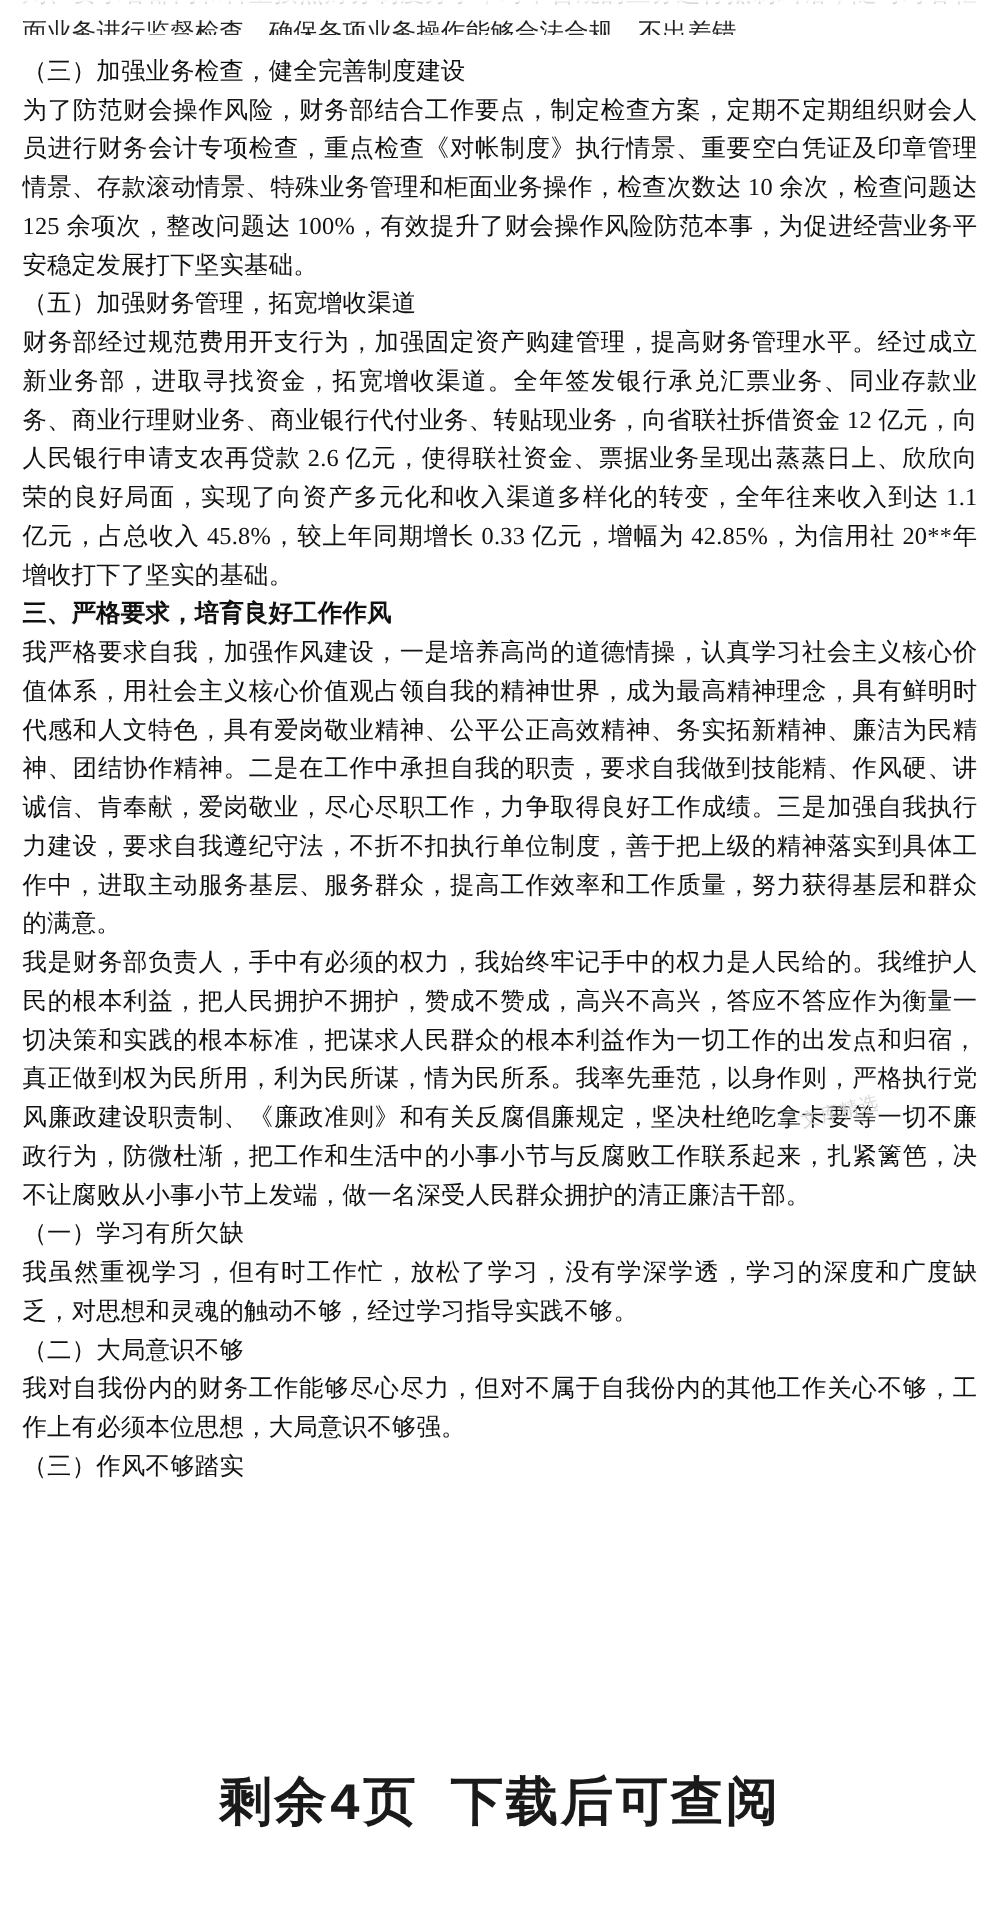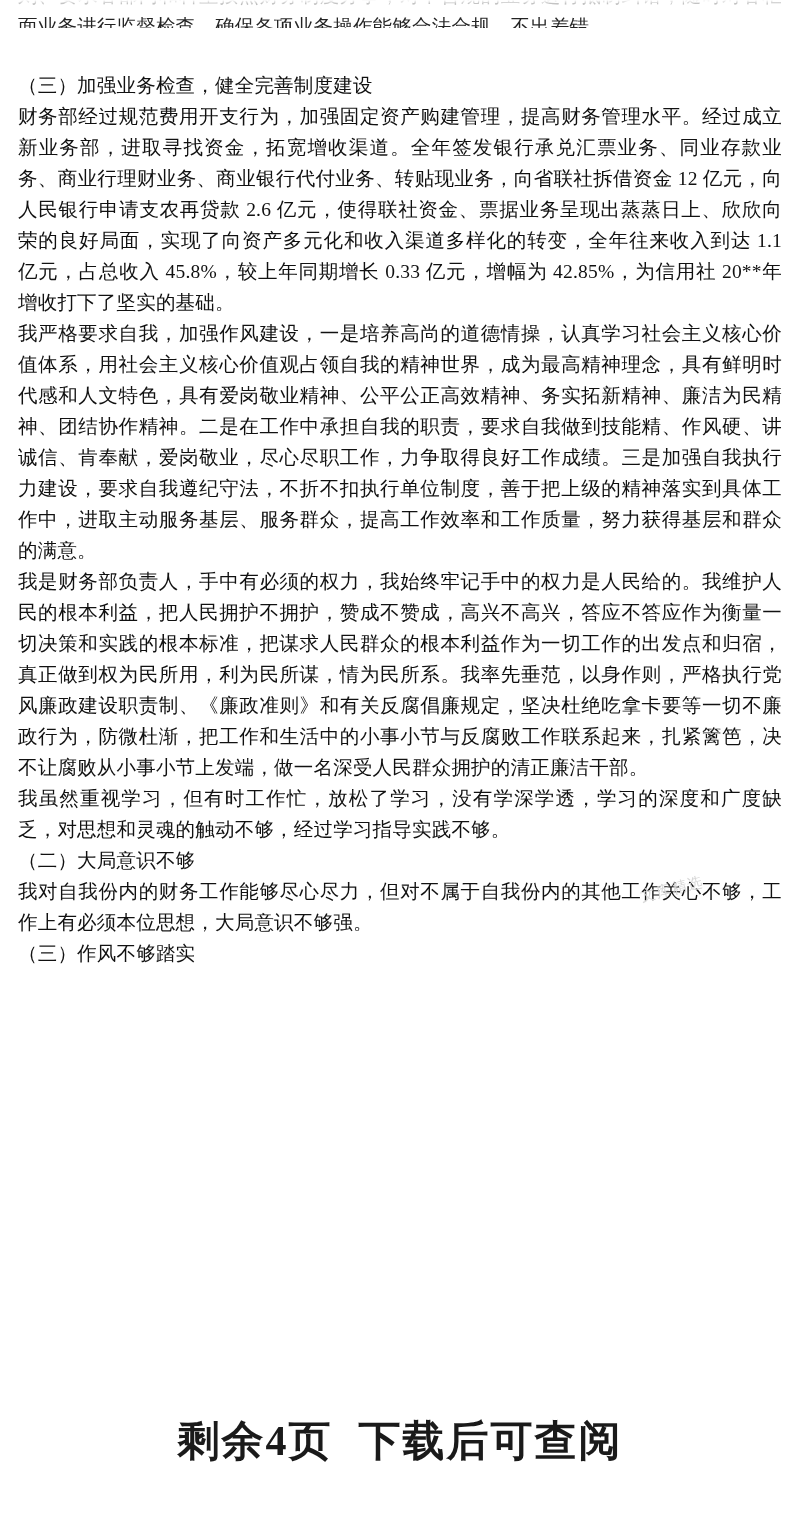--- a/index.html
+++ b/index.html
@@ -30,21 +30,21 @@
     font-size: 19.5px;
     line-height: 31px;
     text-align: justify;
     text-justify: inter-ideograph;
     letter-spacing: 0.2px;
   }
   p.heading {
     font-weight: bold;
   }
   p.spaced-before {
-    margin-top: 42px;
+    margin-top: 14px;
   }
   .clipped-top {
     height: 28px;
     overflow: hidden;
     position: relative;
   }
   .clipped-top p {
     position: relative;
     top: -20px;
     opacity: 0.92;
@@ -75,21 +75,21 @@
     left: 0;
     right: 0;
     bottom: 0;
     height: 170px;
     display: flex;
     align-items: center;
     justify-content: center;
     background: #ffffff;
   }
   .footer-text {
-    font-family: Liberation Serif, serif;
+    font-family: Liberation Mono, monospace;
     font-weight: bold;
     font-size: 42px;
     letter-spacing: 2px;
     color: #1a1a1a;
     text-align: right;
   }
   .footer-text .gap {
     display: inline-block;
     width: 26px;
   }
@@ -99,23 +99,27 @@
 
 <div class="page">
 
   <div class="clipped-top">
     <p>则、要求各部门和科室按照财务制度办事，对不合规的业务进行抵制纠错，随时对各柜面业务进行监督检查，确保各项业务操作能够合法合规，不出差错。</p>
     <div class="fadeline"></div>
   </div>
 
   <div class="doc-body">
     <p class="spaced-before">（三）加强业务检查，健全完善制度建设</p>
+    <p>为了防范财会操作风险，财务部结合工作要点，制定检查方案，定期不定期组织财会人员进行财务会计专项检查，重点检查《对帐制度》执行情景、重要空白凭证及印章管理情景、存款滚动情景、特殊业务管理和柜面业务操作，检查次数达 10 余次，检查问题达 125 余项次，整改问题达 100%，有效提升了财会操作风险防范本事，为促进经营业务平安稳定发展打下坚实基础。</p>
+    <p>（五）加强财务管理，拓宽增收渠道</p>
     <p>财务部经过规范费用开支行为，加强固定资产购建管理，提高财务管理水平。经过成立新业务部，进取寻找资金，拓宽增收渠道。全年签发银行承兑汇票业务、同业存款业务、商业行理财业务、商业银行代付业务、转贴现业务，向省联社拆借资金 12 亿元，向人民银行申请支农再贷款 2.6 亿元，使得联社资金、票据业务呈现出蒸蒸日上、欣欣向荣的良好局面，实现了向资产多元化和收入渠道多样化的转变，全年往来收入到达 1.1 亿元，占总收入 45.8%，较上年同期增长 0.33 亿元，增幅为 42.85%，为信用社 20**年增收打下了坚实的基础。</p>
+    <p class="heading">三、严格要求，培育良好工作作风</p>
     <p>我严格要求自我，加强作风建设，一是培养高尚的道德情操，认真学习社会主义核心价值体系，用社会主义核心价值观占领自我的精神世界，成为最高精神理念，具有鲜明时代感和人文特色，具有爱岗敬业精神、公平公正高效精神、务实拓新精神、廉洁为民精神、团结协作精神。二是在工作中承担自我的职责，要求自我做到技能精、作风硬、讲诚信、肯奉献，爱岗敬业，尽心尽职工作，力争取得良好工作成绩。三是加强自我执行力建设，要求自我遵纪守法，不折不扣执行单位制度，善于把上级的精神落实到具体工作中，进取主动服务基层、服务群众，提高工作效率和工作质量，努力获得基层和群众的满意。</p>
     <p>我是财务部负责人，手中有必须的权力，我始终牢记手中的权力是人民给的。我维护人民的根本利益，把人民拥护不拥护，赞成不赞成，高兴不高兴，答应不答应作为衡量一切决策和实践的根本标准，把谋求人民群众的根本利益作为一切工作的出发点和归宿，真正做到权为民所用，利为民所谋，情为民所系。我率先垂范，以身作则，严格执行党风廉政建设职责制、《廉政准则》和有关反腐倡廉规定，坚决杜绝吃拿卡要等一切不廉政行为，防微杜渐，把工作和生活中的小事小节与反腐败工作联系起来，扎紧篱笆，决不让腐败从小事小节上发端，做一名深受人民群众拥护的清正廉洁干部。</p>
+    <p>（一）学习有所欠缺</p>
     <p>我虽然重视学习，但有时工作忙，放松了学习，没有学深学透，学习的深度和广度缺乏，对思想和灵魂的触动不够，经过学习指导实践不够。</p>
     <p>（二）大局意识不够</p>
     <p>我对自我份内的财务工作能够尽心尽力，但对不属于自我份内的其他工作关心不够，工作上有必须本位思想，大局意识不够强。</p>
     <p>（三）作风不够踏实</p>
   </div>
 
   <div class="watermark">文库精选</div>
 
   <div class="footer-banner">
     <div class="footer-text">

